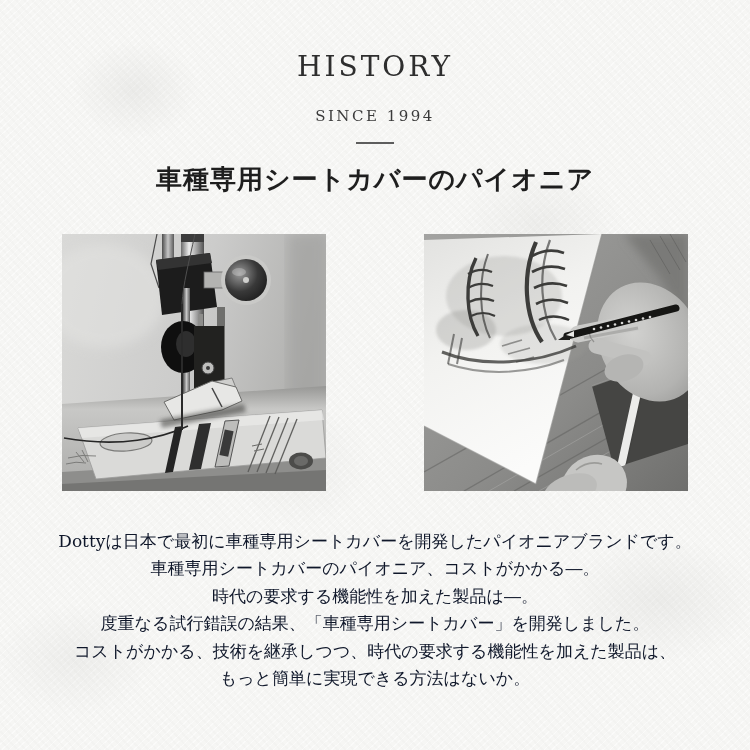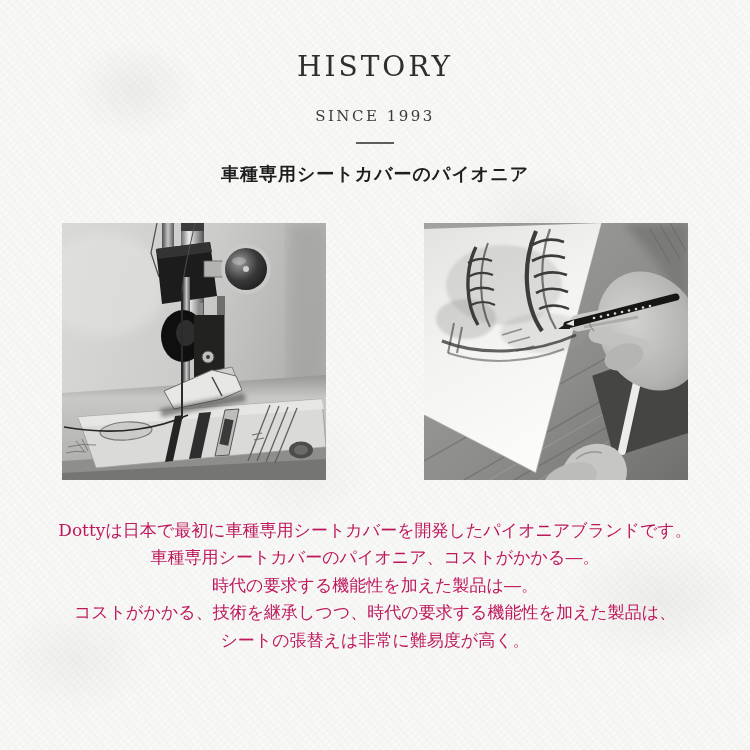--- a/index.html
+++ b/index.html
@@ -19,39 +19,39 @@
   .page{width:750px;height:750px;text-align:center;box-sizing:border-box;padding-top:50px;}
   .hist-title{
     margin:0;font-size:28px;font-weight:400;letter-spacing:3px;
     color:#2e2e2e;line-height:1.2;
   }
   .hist-sub{
     margin-top:23px;font-size:15px;letter-spacing:2.5px;color:#3a3a3a;
   }
   .divider{width:38px;height:2px;background:#5d5d5d;margin:17px auto 0;}
   .catchcopy{
-    margin:17px 0 0;font-size:18px;font-weight:bold;color:#1e1e1e;
+    margin:17px 0 0;font-size:26px;font-weight:bold;color:#1e1e1e;
     letter-spacing:1px;line-height:1.4;
   }
   .photo-row{
     margin-top:37px;display:flex;justify-content:center;gap:98px;
   }
   .photo{width:264px;height:257px;display:block;background:#ccc;overflow:hidden;}
   .photo svg{display:block;}
-  .story{margin-top:37px;font-size:17px;line-height:27.5px;color:#be185d;}
+  .story{margin-top:37px;font-size:17px;line-height:27.5px;color:#0f172a;}
   .story p{margin:0;}
 </style>
 </head>
 <body>
 
 <div class="page">
 
   <header>
     <h1 class="hist-title">HISTORY</h1>
-    <div class="hist-sub">SINCE 1993</div>
+    <div class="hist-sub">SINCE 1994</div>
     <div class="divider"></div>
   </header>
 
   <h2 class="catchcopy">車種専用シートカバーのパイオニア</h2>
 
   <div class="photo-row">
 
     <figure class="photo" style="margin:0">
       <svg width="264" height="257" viewBox="0 0 264 257" xmlns="http://www.w3.org/2000/svg">
         <defs>
@@ -267,17 +267,18 @@
         <ellipse cx="146" cy="257" rx="28" ry="16" transform="rotate(-20 146 257)" fill="#bcbcba"></ellipse>
         <path d="M152,236 q 12,-10 26,-6" fill="none" stroke="#8a8a88" stroke-width="1.6" opacity=".7"></path>
       </svg>
     </figure>
   </div>
 
   <div class="story">
     <p>Dottyは日本で最初に車種専用シートカバーを開発したパイオニアブランドです。</p>
     <p>車種専用シートカバーのパイオニア、コストがかかる―。</p>
     <p>時代の要求する機能性を加えた製品は―。</p>
+    <p>度重なる試行錯誤の結果、「車種専用シートカバー」を開発しました。</p>
     <p>コストがかかる、技術を継承しつつ、時代の要求する機能性を加えた製品は、</p>
-    <p>シートの張替えは非常に難易度が高く。</p>
+    <p>もっと簡単に実現できる方法はないか。</p>
   </div>
 
 </div>
 
 </body></html>

